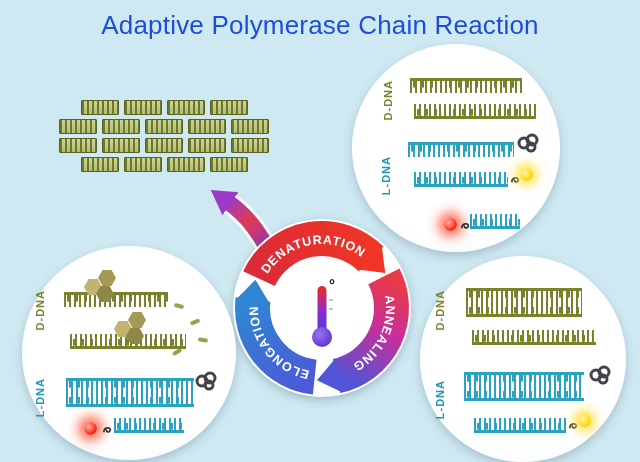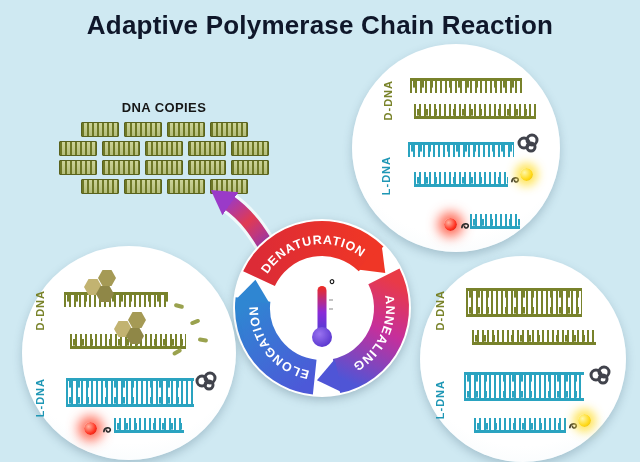--- a/index.html
+++ b/index.html
@@ -1,20 +1,20 @@
 <!DOCTYPE html>
 <html><head>
 <meta charset="utf-8">
 <style>
   html,body{margin:0;padding:0;}
   body{font-family:"Liberation Sans",sans-serif;}
   .stage{position:relative;width:640px;height:462px;background:#cfe9f2;overflow:hidden;}
 
   .title{position:absolute;left:0;top:10px;width:100%;text-align:center;
-         font-size:26px;font-weight:bold;color:#0f172a;letter-spacing:.2px;}
+         font-size:26px;font-weight:normal;color:#1d4ed8;letter-spacing:.2px;}
 
   
   .copies{position:absolute;left:55px;top:100px;width:218px;text-align:center;}
   .copies-label{font-size:13px;font-weight:bold;color:#161616;letter-spacing:.4px;margin-bottom:7px;}
   .copies-grid{display:flex;flex-direction:column;align-items:center;gap:4px;}
   .copies-row{display:flex;gap:5px;}
   .chip{width:36px;height:13px;border:1px solid #59621e;border-radius:1px;
         background-image:repeating-linear-gradient(90deg,#6e7826 0 2px,rgba(0,0,0,0) 2px 5px),
                          linear-gradient(#ccd398,#b4bd7c);}
 
@@ -67,21 +67,20 @@
                  font-size:12.5px;letter-spacing:.8px;}
 </style>
 </head>
 <body>
 
 <div class="stage">
 
   <div class="title">Adaptive Polymerase Chain Reaction</div>
 
   <div class="copies">
-    <div class="copies-label">DNA COPIES</div>
     <div class="copies-grid">
         <div class="copies-row">
           <div class="chip"></div>
           <div class="chip"></div>
           <div class="chip"></div>
           <div class="chip"></div>
         </div>
         <div class="copies-row">
           <div class="chip"></div>
           <div class="chip"></div>

